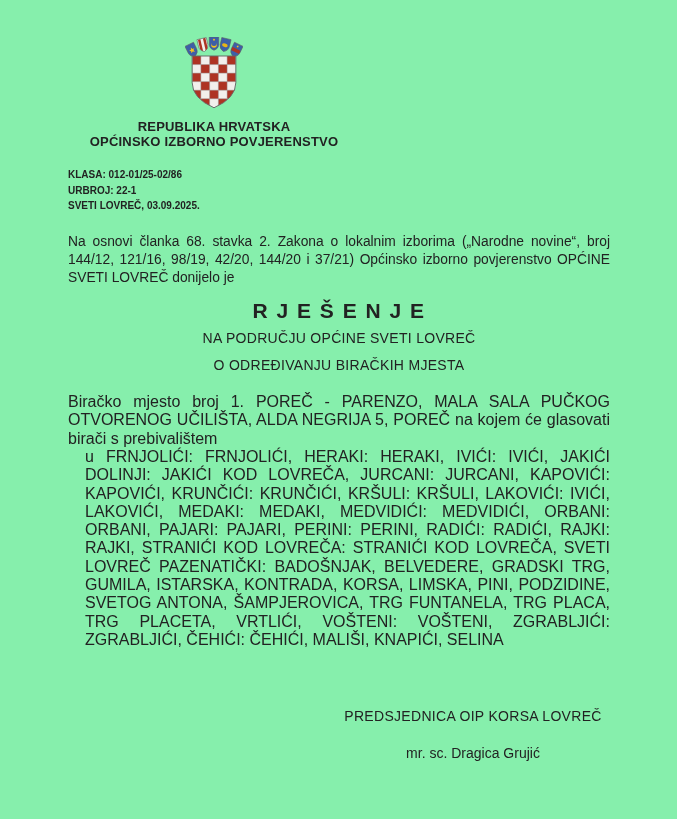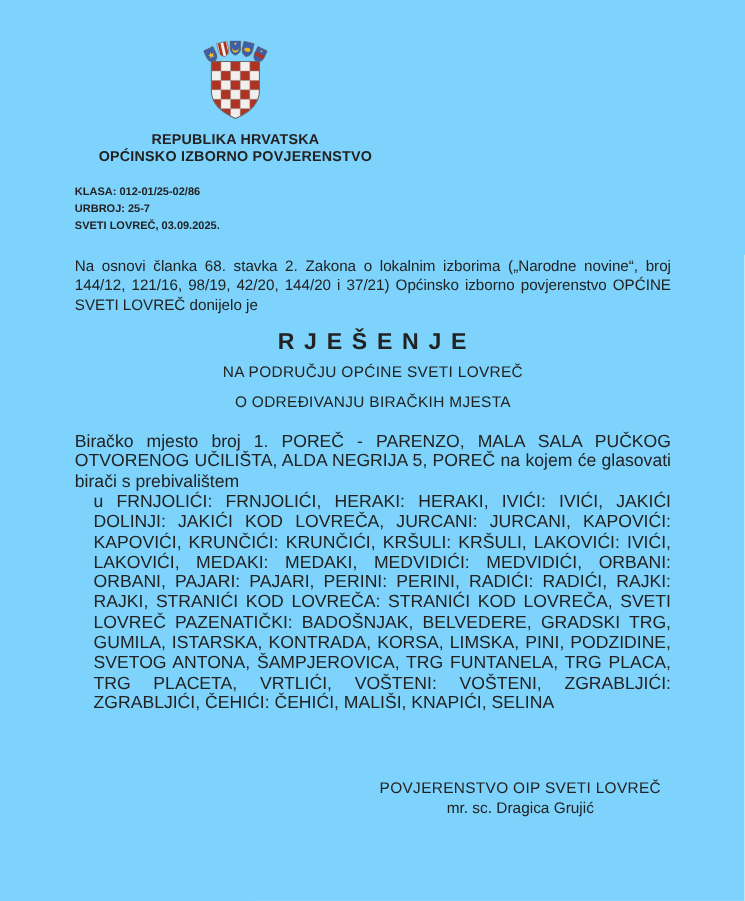--- a/index.html
+++ b/index.html
@@ -1,21 +1,21 @@
 <!DOCTYPE html>
 <html><head>
 <meta charset="utf-8">
 <style>
   html, body { margin: 0; padding: 0; background: #ffffff; }
   .page {
     position: relative;
     width: 677px;
     height: 819px;
     box-sizing: border-box;
-    background: #7dd3fc;
+    background: #86efac;
     color: #222;
     font-family: "Liberation Sans", "DejaVu Sans", sans-serif;
     padding: 37px 67px 0 68px;
     overflow: hidden;
   }
   .header-block {
     width: 300px;
     margin-left: -4px;
     text-align: center;
   }
@@ -68,21 +68,21 @@
   }
   .intro { margin-top: 19px; }
   .settlements { padding-left: 17px; box-sizing: border-box; }
   .signature {
     width: 300px;
     margin: 58px -13px 0 auto;
     text-align: center;
     font-size: 14px;
   }
   .sig-role { line-height: 18px; letter-spacing: 0.3px; }
-  .sig-name { line-height: 18px; }
+  .sig-name { margin-top: 19px; line-height: 18px; }
 </style>
 </head>
 <body>
 
 <div class="page">
 
   <div class="header-block">
     <svg class="coa" viewBox="0 0 60 80" aria-hidden="true">
       <defs>
         <path id="ss" d="M-5,-7 H5 V0.5 Q5,5 0,7 Q-5,5 -5,0.5 Z"></path>
@@ -159,31 +159,31 @@
         </g>
         <path d="M7,20 H53 V48 Q53,64.5 30,74.5 Q7,64.5 7,48 Z" fill="none" stroke="#666" stroke-width="1"></path>
       </g>
     </svg>
     <div class="org-line">REPUBLIKA HRVATSKA</div>
     <div class="org-line">OPĆINSKO IZBORNO POVJERENSTVO</div>
   </div>
 
   <div class="meta-block">
     <div class="meta-line">KLASA: 012-01/25-02/86</div>
-    <div class="meta-line">URBROJ: 25-7</div>
+    <div class="meta-line">URBROJ: 22-1</div>
     <div class="meta-line">SVETI LOVREČ, 03.09.2025.</div>
   </div>
 
   <p class="legal">Na osnovi članka 68. stavka 2. Zakona o lokalnim izborima („Narodne novine“, broj 144/12, 121/16, 98/19, 42/20, 144/20 i 37/21) Općinsko izborno povjerenstvo OPĆINE SVETI LOVREČ donijelo je</p>
 
   <div class="title">R J E Š E N J E</div>
   <div class="subtitle">NA PODRUČJU OPĆINE SVETI LOVREČ</div>
   <div class="subtitle">O ODREĐIVANJU BIRAČKIH MJESTA</div>
 
   <p class="body-par intro">Biračko mjesto broj 1. POREČ - PARENZO, MALA SALA PUČKOG OTVORENOG UČILIŠTA, ALDA NEGRIJA 5, POREČ na kojem će glasovati birači s prebivalištem</p>
   <p class="body-par settlements">u FRNJOLIĆI: FRNJOLIĆI, HERAKI: HERAKI, IVIĆI: IVIĆI, JAKIĆI DOLINJI: JAKIĆI KOD LOVREČA, JURCANI: JURCANI, KAPOVIĆI: KAPOVIĆI, KRUNČIĆI: KRUNČIĆI, KRŠULI: KRŠULI, LAKOVIĆI: IVIĆI, LAKOVIĆI, MEDAKI: MEDAKI, MEDVIDIĆI: MEDVIDIĆI, ORBANI: ORBANI, PAJARI: PAJARI, PERINI: PERINI, RADIĆI: RADIĆI, RAJKI: RAJKI, STRANIĆI KOD LOVREČA: STRANIĆI KOD LOVREČA, SVETI LOVREČ PAZENATIČKI: BADOŠNJAK, BELVEDERE, GRADSKI TRG, GUMILA, ISTARSKA, KONTRADA, KORSA, LIMSKA, PINI, PODZIDINE, SVETOG ANTONA, ŠAMPJEROVICA, TRG FUNTANELA, TRG PLACA, TRG PLACETA, VRTLIĆI, VOŠTENI: VOŠTENI, ZGRABLJIĆI: ZGRABLJIĆI, ČEHIĆI: ČEHIĆI, MALIŠI, KNAPIĆI, SELINA</p>
 
   <div class="signature">
-    <div class="sig-role">POVJERENSTVO OIP SVETI LOVREČ</div>
+    <div class="sig-role">PREDSJEDNICA OIP KORSA LOVREČ</div>
     <div class="sig-name">mr. sc. Dragica Grujić</div>
   </div>
 
 </div>
 
 </body></html>

